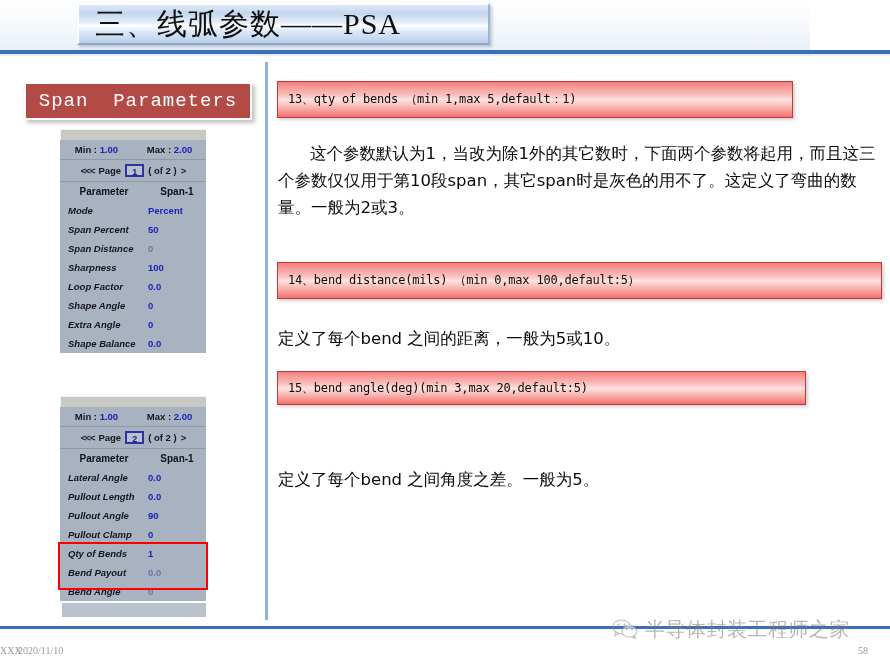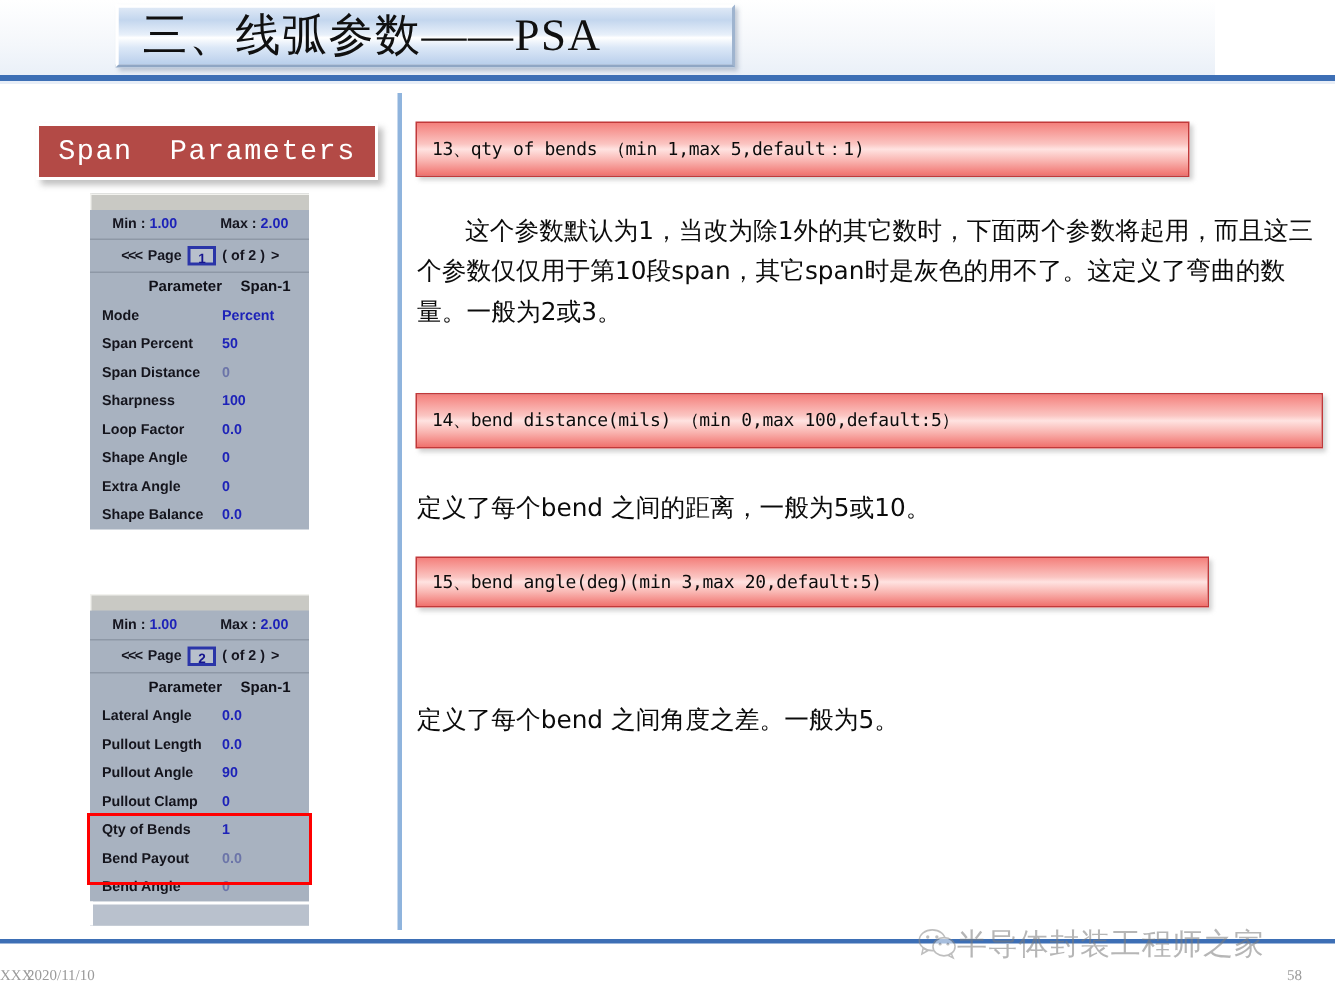--- a/index.html
+++ b/index.html
@@ -155,35 +155,36 @@
   .page-arrow-l, .page-arrow-r { letter-spacing: -1px; }
 
   .header-row {
     height: 19px;
     display: flex;
     align-items: center;
     font-size: 10px;
     font-weight: bold;
     color: #101018;
   }
-  .header-row .hcol-a { width: 88px; text-align: right; }
+  .header-row .hcol-a { width: 88px; text-align: center; }
   .header-row .hcol-b { flex: 1; text-align: center; }
 
   .param-rows { position: relative; }
   .param-row {
     height: 19px;
     display: flex;
     align-items: center;
     font-size: 9.5px;
     font-weight: bold;
   }
   .param-row .p-name {
     width: 80px;
     padding-left: 8px;
     color: #14141c;
+    font-style: italic;
   }
   .param-row .p-val {
     flex: 1;
     color: #1d22b8;
   }
   .param-row .p-val.dim { color: #6b74a8; }
 
   #bends-highlight {
     position: absolute;
     left: 58px; top: 542px;
@@ -257,20 +258,21 @@
   #footer-center { left: 0; width: 890px; }
   #footer-page { right: 22px; }
 
   
   #watermark {
     position: absolute;
     left: 612px; top: 614px;
     width: 270px; height: 30px;
     display: flex;
     align-items: center;
+    gap: 7px;
     opacity: 0.55;
   }
   #wechat-icon { width: 26px; height: 22px; flex: none; }
   #watermark-text {
     font-family: "DejaVu Sans", sans-serif;
     font-size: 20px;
     color: #7c7c7c;
     white-space: nowrap;
     letter-spacing: 0.5px;
   }

